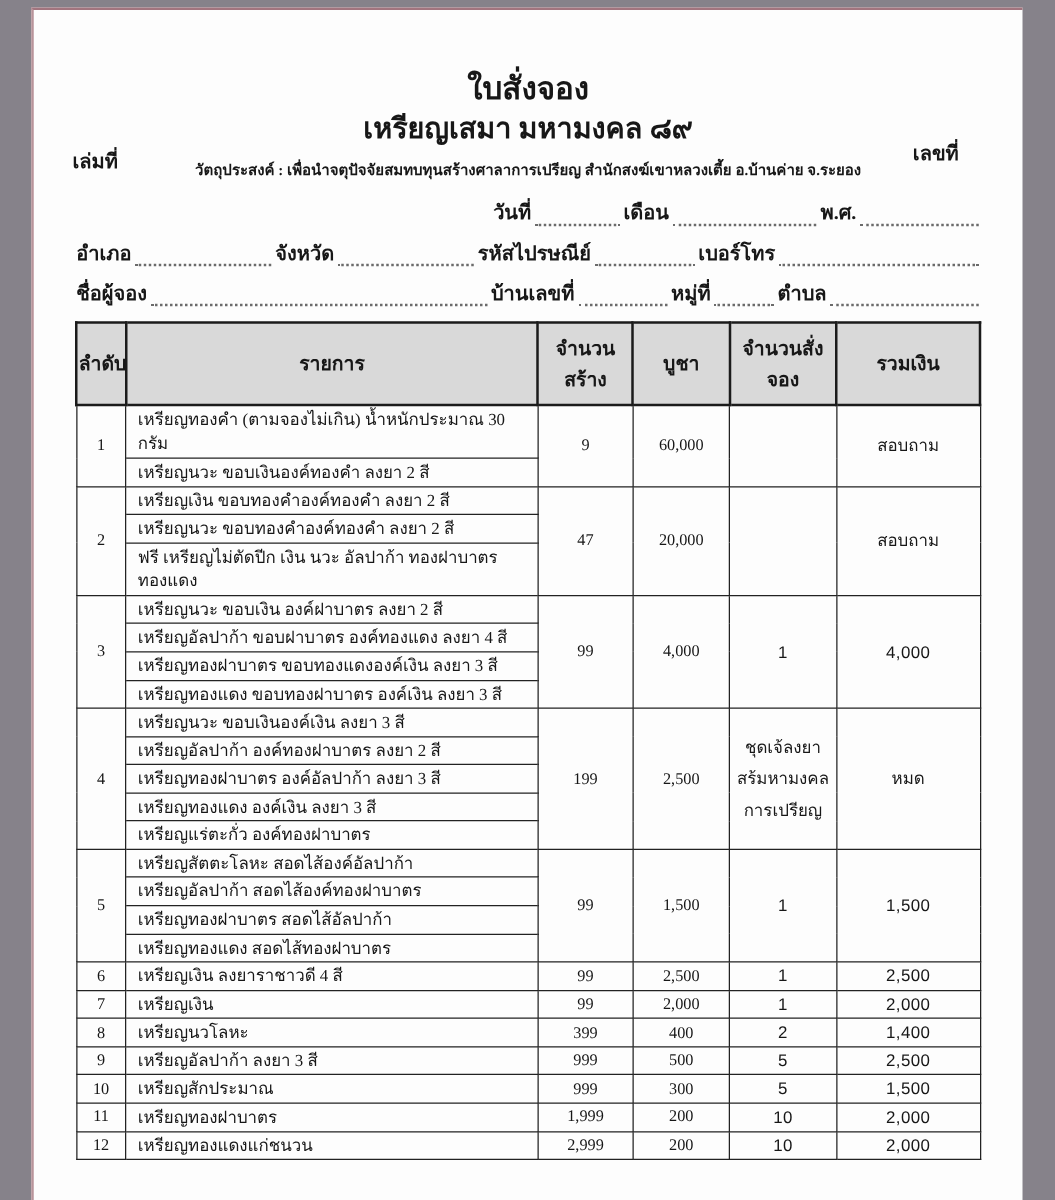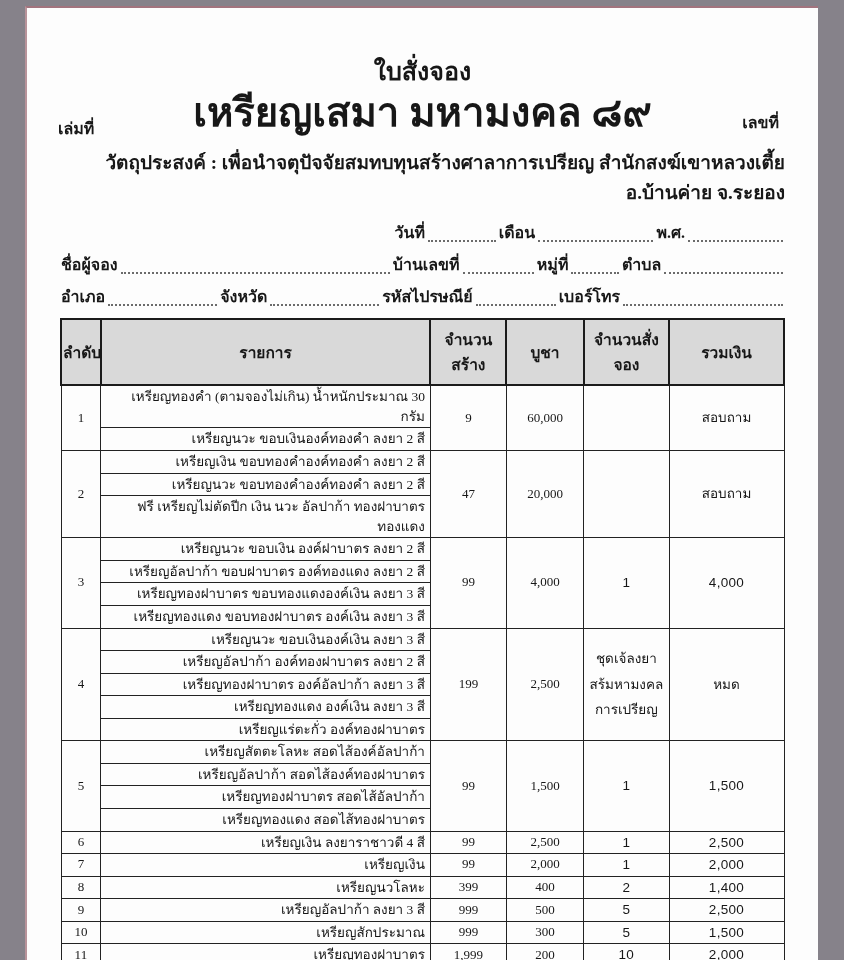--- a/index.html
+++ b/index.html
@@ -20,46 +20,46 @@
     background:#fdfdfd;
     border-top:2px solid #a2747e;
     border-left:2px solid #b8939a;
     box-sizing:border-box;
     padding:50px 33px 0 33px;
     color:#171717;
   }
   
   .hdr{position:relative;text-align:center;}
   .form-title{font-size:25px;font-weight:bold;line-height:1.15;}
-  .main-title{font-size:40px;font-weight:bold;line-height:1.2;margin-top:2px;}
+  .main-title{font-size:23px;font-weight:bold;line-height:1.2;margin-top:2px;}
   .subtitle{font-size:23px;font-weight:bold;line-height:1.25;margin-top:4px;}
-  .objective{font-size:19px;font-weight:bold;margin-top:10px;text-align:right;}
+  .objective{font-size:12px;font-weight:bold;margin-top:10px;}
   .book-no{position:absolute;left:-2px;top:58px;font-size:16px;font-weight:bold;}
-  .doc-no{position:absolute;right:6px;top:52px;font-size:16px;font-weight:bold;margin-left:24px;}
+  .doc-no{position:absolute;right:18px;top:52px;font-size:16px;font-weight:bold;margin-left:24px;}
   
   .formlines{margin-top:16px;font-size:16px;font-weight:bold;}
   .fline{display:flex;align-items:flex-end;margin-top:13px;line-height:1.2;}
   .fline .lbl{white-space:nowrap;padding:0 1px;}
   .dots{border-bottom:2px dotted #6b6b6b;height:1.0em;margin:0 2px;}
   .sp{height:1px;}
   
   table.order{
     width:100%;border-collapse:collapse;table-layout:fixed;margin-top:12px;
   }
   .order th{
     background:#d9d9d9;border:2px solid #1b1b1b;
     font-size:15.5px;font-weight:bold;padding:7px 1px;
   }
   .order td{
     border:1.4px solid #222;
     font-size:13.5px;padding:1px 5px;
     text-align:center;vertical-align:middle;
     line-height:1.45;
   }
-  .order td.c-item{text-align:right;padding-left:9px;}
+  .order td.c-item{text-align:left;padding-left:9px;}
   .order td.num{font-size:13px;}
   .filled{
     font-family:"Liberation Sans","DejaVu Sans",sans-serif;
     font-size:15px;letter-spacing:0.3px;
   }
   .order-multi div{line-height:1.9;}
 </style>
 </head>
 <body>
 
@@ -78,38 +78,38 @@
       <div class="fline">
         <span class="sp" style="flex:0 0 46%"></span>
         <span class="lbl">วันที่</span>
         <span class="dots" style="flex:1"></span>
         <span class="lbl">เดือน</span>
         <span class="dots" style="flex:1.7"></span>
         <span class="lbl">พ.ศ.</span>
         <span class="dots" style="flex:1.4"></span>
       </div>
       <div class="fline">
+        <span class="lbl">อำเภอ</span>
+        <span class="dots" style="flex:1.5"></span>
+        <span class="lbl">จังหวัด</span>
+        <span class="dots" style="flex:1.5"></span>
+        <span class="lbl">รหัสไปรษณีย์</span>
+        <span class="dots" style="flex:1.1"></span>
+        <span class="lbl">เบอร์โทร</span>
+        <span class="dots" style="flex:2.2"></span>
+      </div>
+      <div class="fline">
         <span class="lbl">ชื่อผู้จอง</span>
         <span class="dots" style="flex:3.4"></span>
         <span class="lbl">บ้านเลขที่</span>
         <span class="dots" style="flex:0.9"></span>
         <span class="lbl">หมู่ที่</span>
         <span class="dots" style="flex:0.6"></span>
         <span class="lbl">ตำบล</span>
         <span class="dots" style="flex:1.5"></span>
-      </div>
-      <div class="fline">
-        <span class="lbl">อำเภอ</span>
-        <span class="dots" style="flex:1.5"></span>
-        <span class="lbl">จังหวัด</span>
-        <span class="dots" style="flex:1.5"></span>
-        <span class="lbl">รหัสไปรษณีย์</span>
-        <span class="dots" style="flex:1.1"></span>
-        <span class="lbl">เบอร์โทร</span>
-        <span class="dots" style="flex:2.2"></span>
       </div>
     </div>
 
     <table class="order">
       <colgroup>
         <col style="width:5.5%">
           <col style="width:45.6%">
           <col style="width:10.5%">
         <col style="width:10.7%">
           <col style="width:11.8%">
@@ -153,21 +153,21 @@
           </tr>
           <tr>
             <td class="num" rowspan="4">3</td>
             <td class="c-item">เหรียญนวะ ขอบเงิน องค์ฝาบาตร ลงยา 2 สี</td>
             <td class="num" rowspan="4">99</td>
             <td class="num" rowspan="4">4,000</td>
             <td class="filled" rowspan="4">1</td>
             <td class="filled" rowspan="4">4,000</td>
           </tr>
           <tr>
-            <td class="c-item">เหรียญอัลปาก้า ขอบฝาบาตร องค์ทองแดง ลงยา 2 สี</td>
+            <td class="c-item">เหรียญอัลปาก้า ขอบฝาบาตร องค์ทองแดง ลงยา 4 สี</td>
           </tr>
           <tr>
             <td class="c-item">เหรียญทองฝาบาตร ขอบทองแดงองค์เงิน ลงยา 3 สี</td>
           </tr>
           <tr>
             <td class="c-item">เหรียญทองแดง ขอบทองฝาบาตร องค์เงิน ลงยา 3 สี</td>
           </tr>
           <tr>
             <td class="num" rowspan="5">4</td>
             <td class="c-item">เหรียญนวะ ขอบเงินองค์เงิน ลงยา 3 สี</td>

